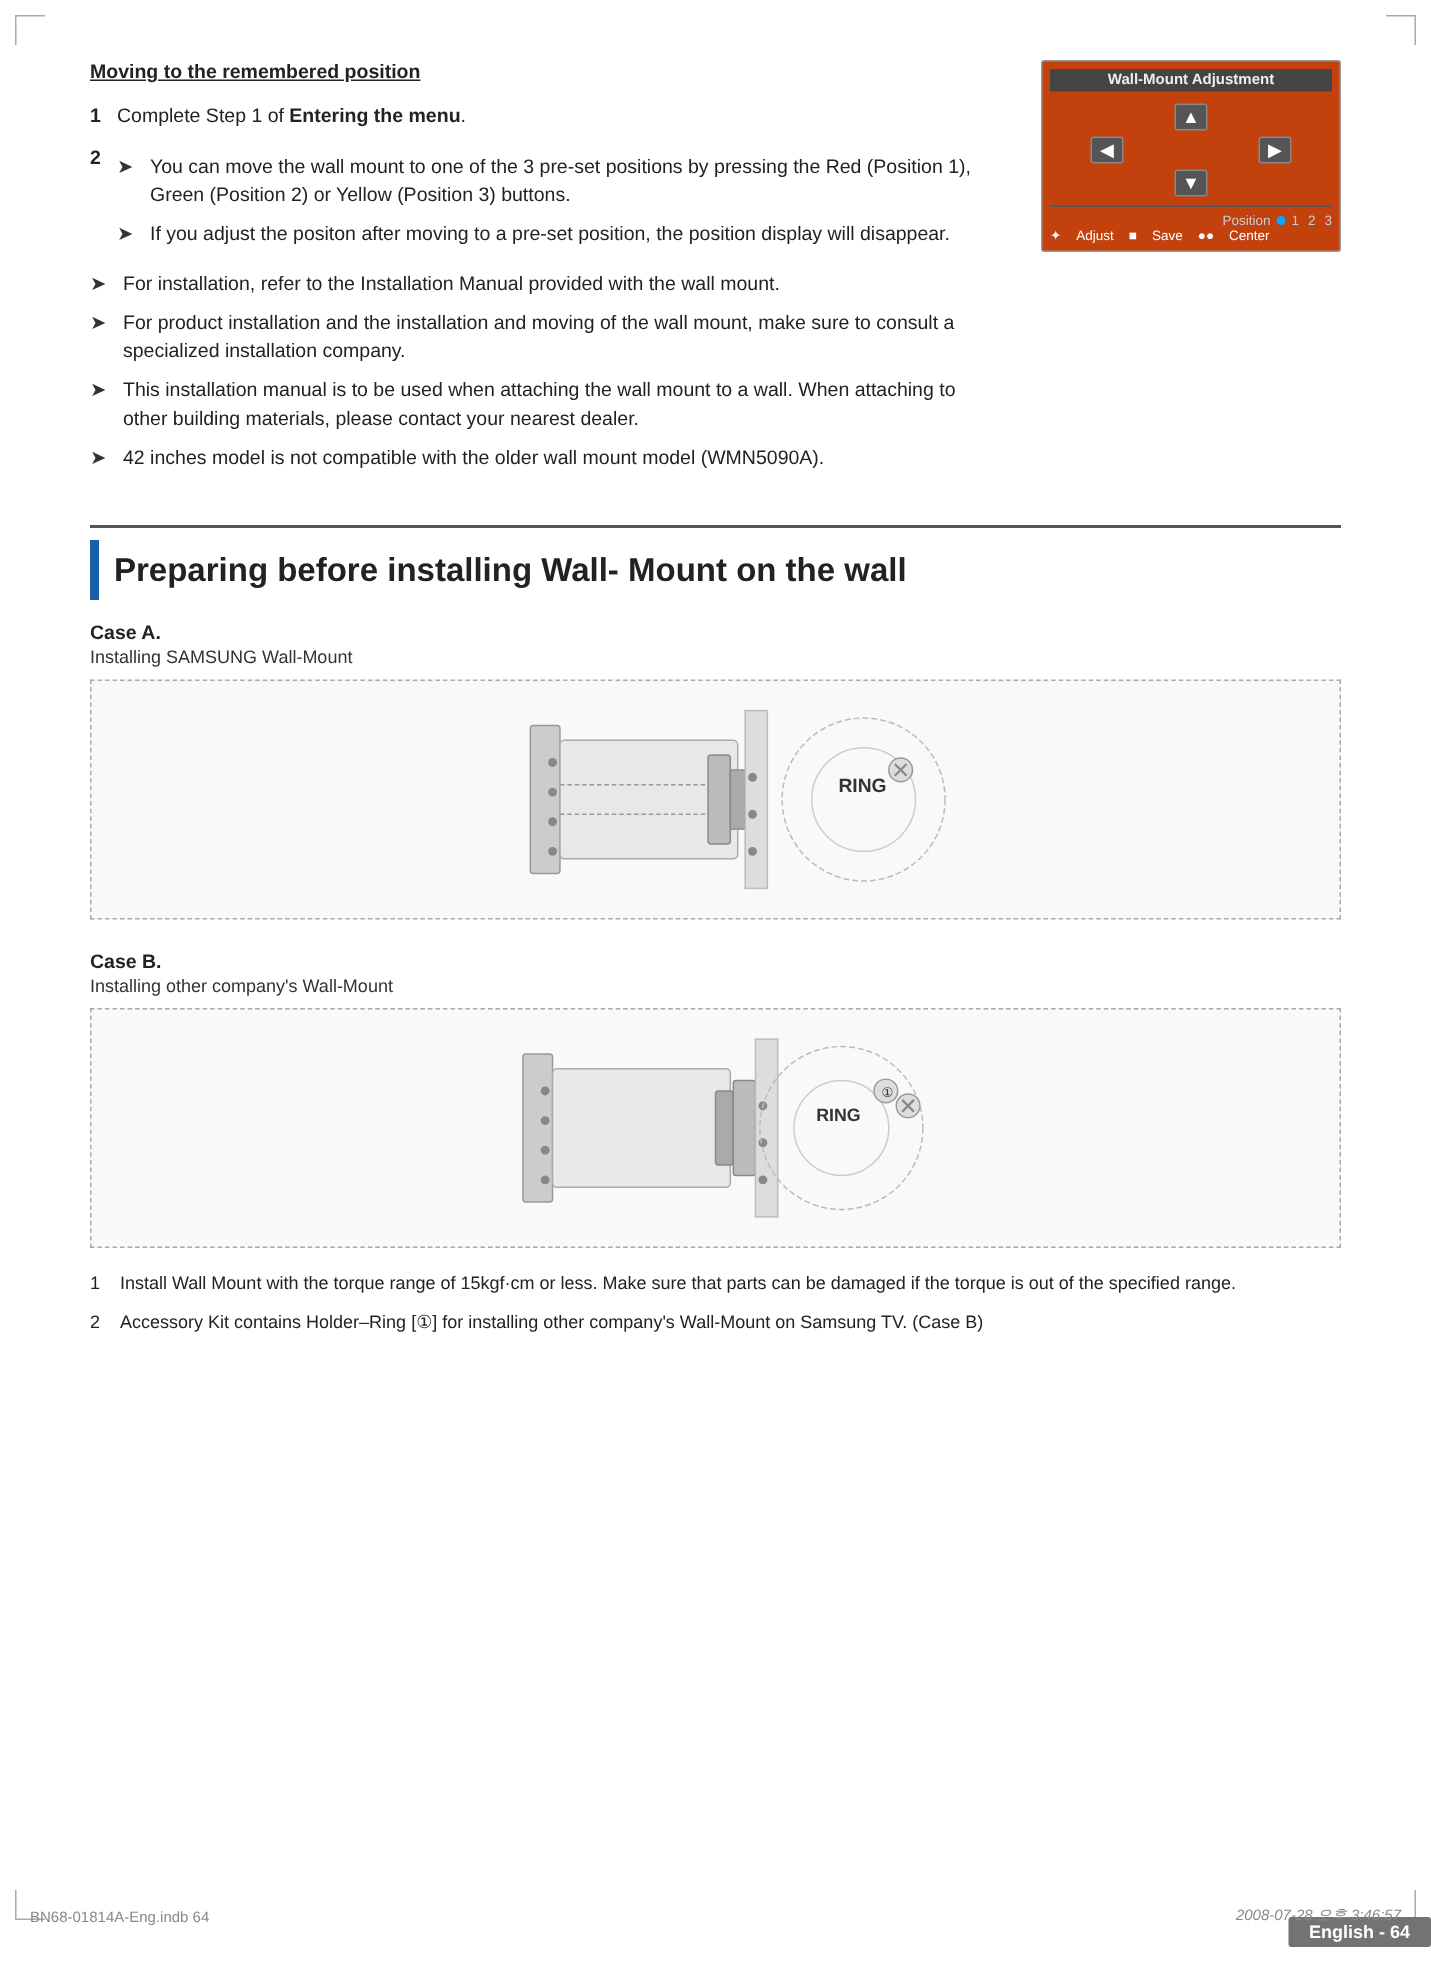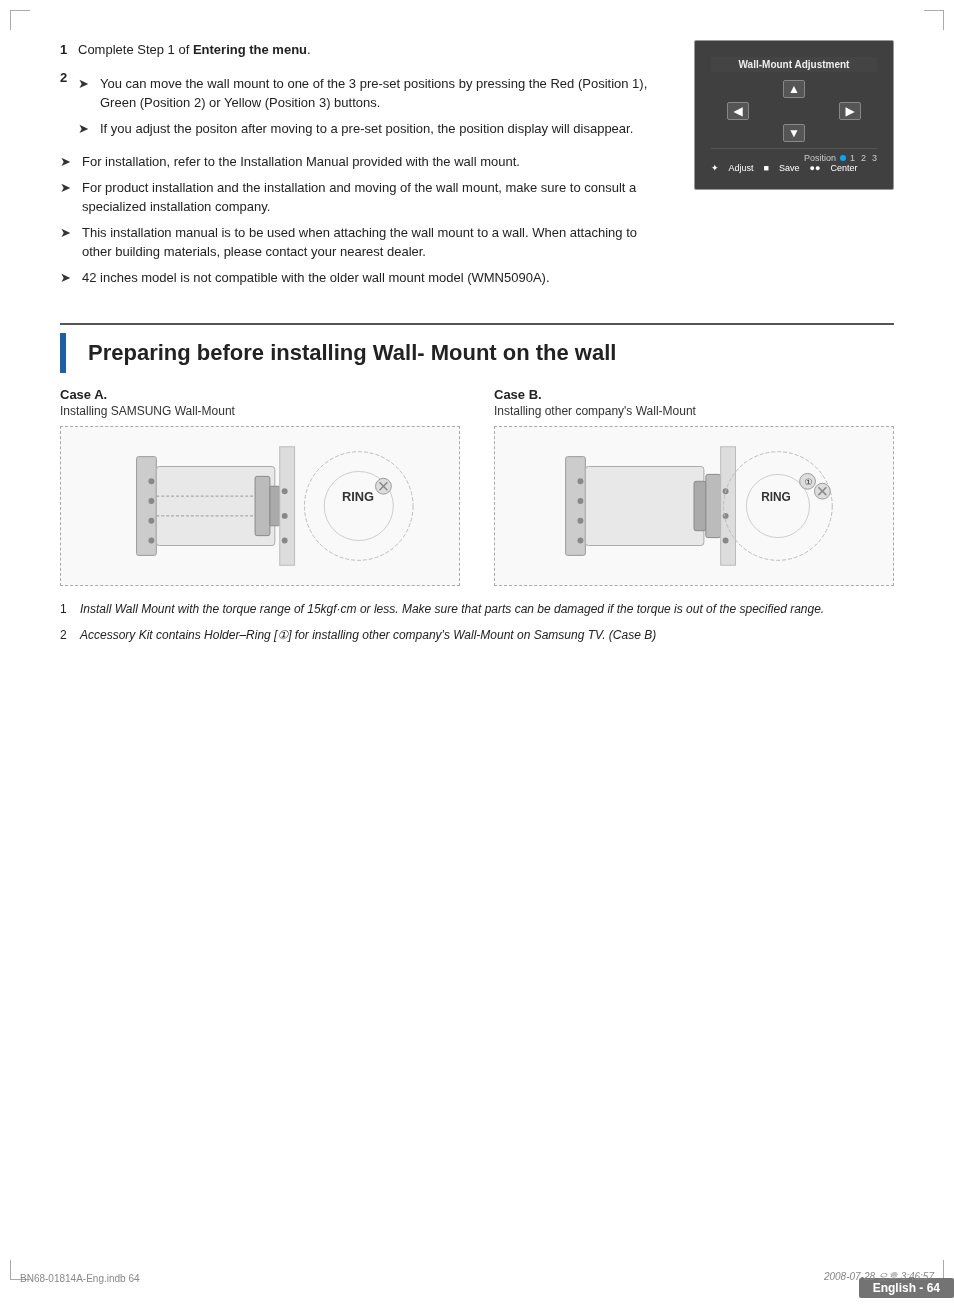--- a/index.html
+++ b/index.html
@@ -112,24 +112,24 @@
 
     
     .wall-mount-box {
       width: 200px;
       min-width: 200px;
       flex-shrink: 0;
     }
 
     .wm-panel {
       border: 1px solid #999;
-      background: #404040;
+      background: #c2410c;
       color: #fff;
       font-size: 10px;
-      padding: 16px;
+      padding: 5px;
       border-radius: 2px;
     }
 
     .wm-title-bar {
       background: #444;
       text-align: center;
       font-size: 10px;
       padding: 2px 4px;
       margin-bottom: 6px;
       font-weight: bold;
@@ -207,43 +207,44 @@
     
     .bottom-section {
       border-top: 2px solid #555;
       margin-top: 10px;
       padding-top: 8px;
     }
 
     .section-title-bar {
       display: flex;
       align-items: center;
-      gap: 12px;
+      gap: 0;
       margin-bottom: 14px;
       text-align: center;
     }
 
     .blue-bar {
       width: 6px;
       height: 40px;
       background: #1a5fa8;
       margin-right: 10px;
       flex-shrink: 0;
     }
 
     .section-title {
       font-size: 22px;
       font-weight: bold;
       color: #222;
     }
 
     .cases-row {
       display: flex;
-      gap: 34px;
+      gap: 20px;
       margin-bottom: 14px;
+      flex-direction: column;
     }
 
     .case-block {
       flex: 1;
     }
 
     .case-title {
       font-weight: bold;
       font-size: 13px;
       margin-bottom: 2px;
@@ -284,21 +285,20 @@
       line-height: 1.5;
     }
 
     .note-num {
       min-width: 20px;
       font-size: 12px;
     }
 
     .note-text {
       flex: 1;
-      font-style: italic;
     }
 
     
     .footer {
       position: absolute;
       bottom: 12px;
       left: 0;
       width: 100%;
       display: flex;
       align-items: center;
@@ -336,20 +336,21 @@
 
 <div class="page">
 
   <div class="corner-mark corner-tl"></div>
   <div class="corner-mark corner-tr"></div>
   <div class="corner-mark corner-bl"></div>
   <div class="corner-mark corner-br"></div>
 
   <div class="top-section">
     <div class="main-content">
+      <div class="section-heading">Moving to the remembered position</div>
 
       <ol class="numbered-list">
 
         <li class="numbered-item">
           <span class="item-num">1</span>
           <div class="item-content">
             <span>Complete Step 1 of </span><b>Entering the menu</b><span>.</span>
           </div>
         </li>
 

